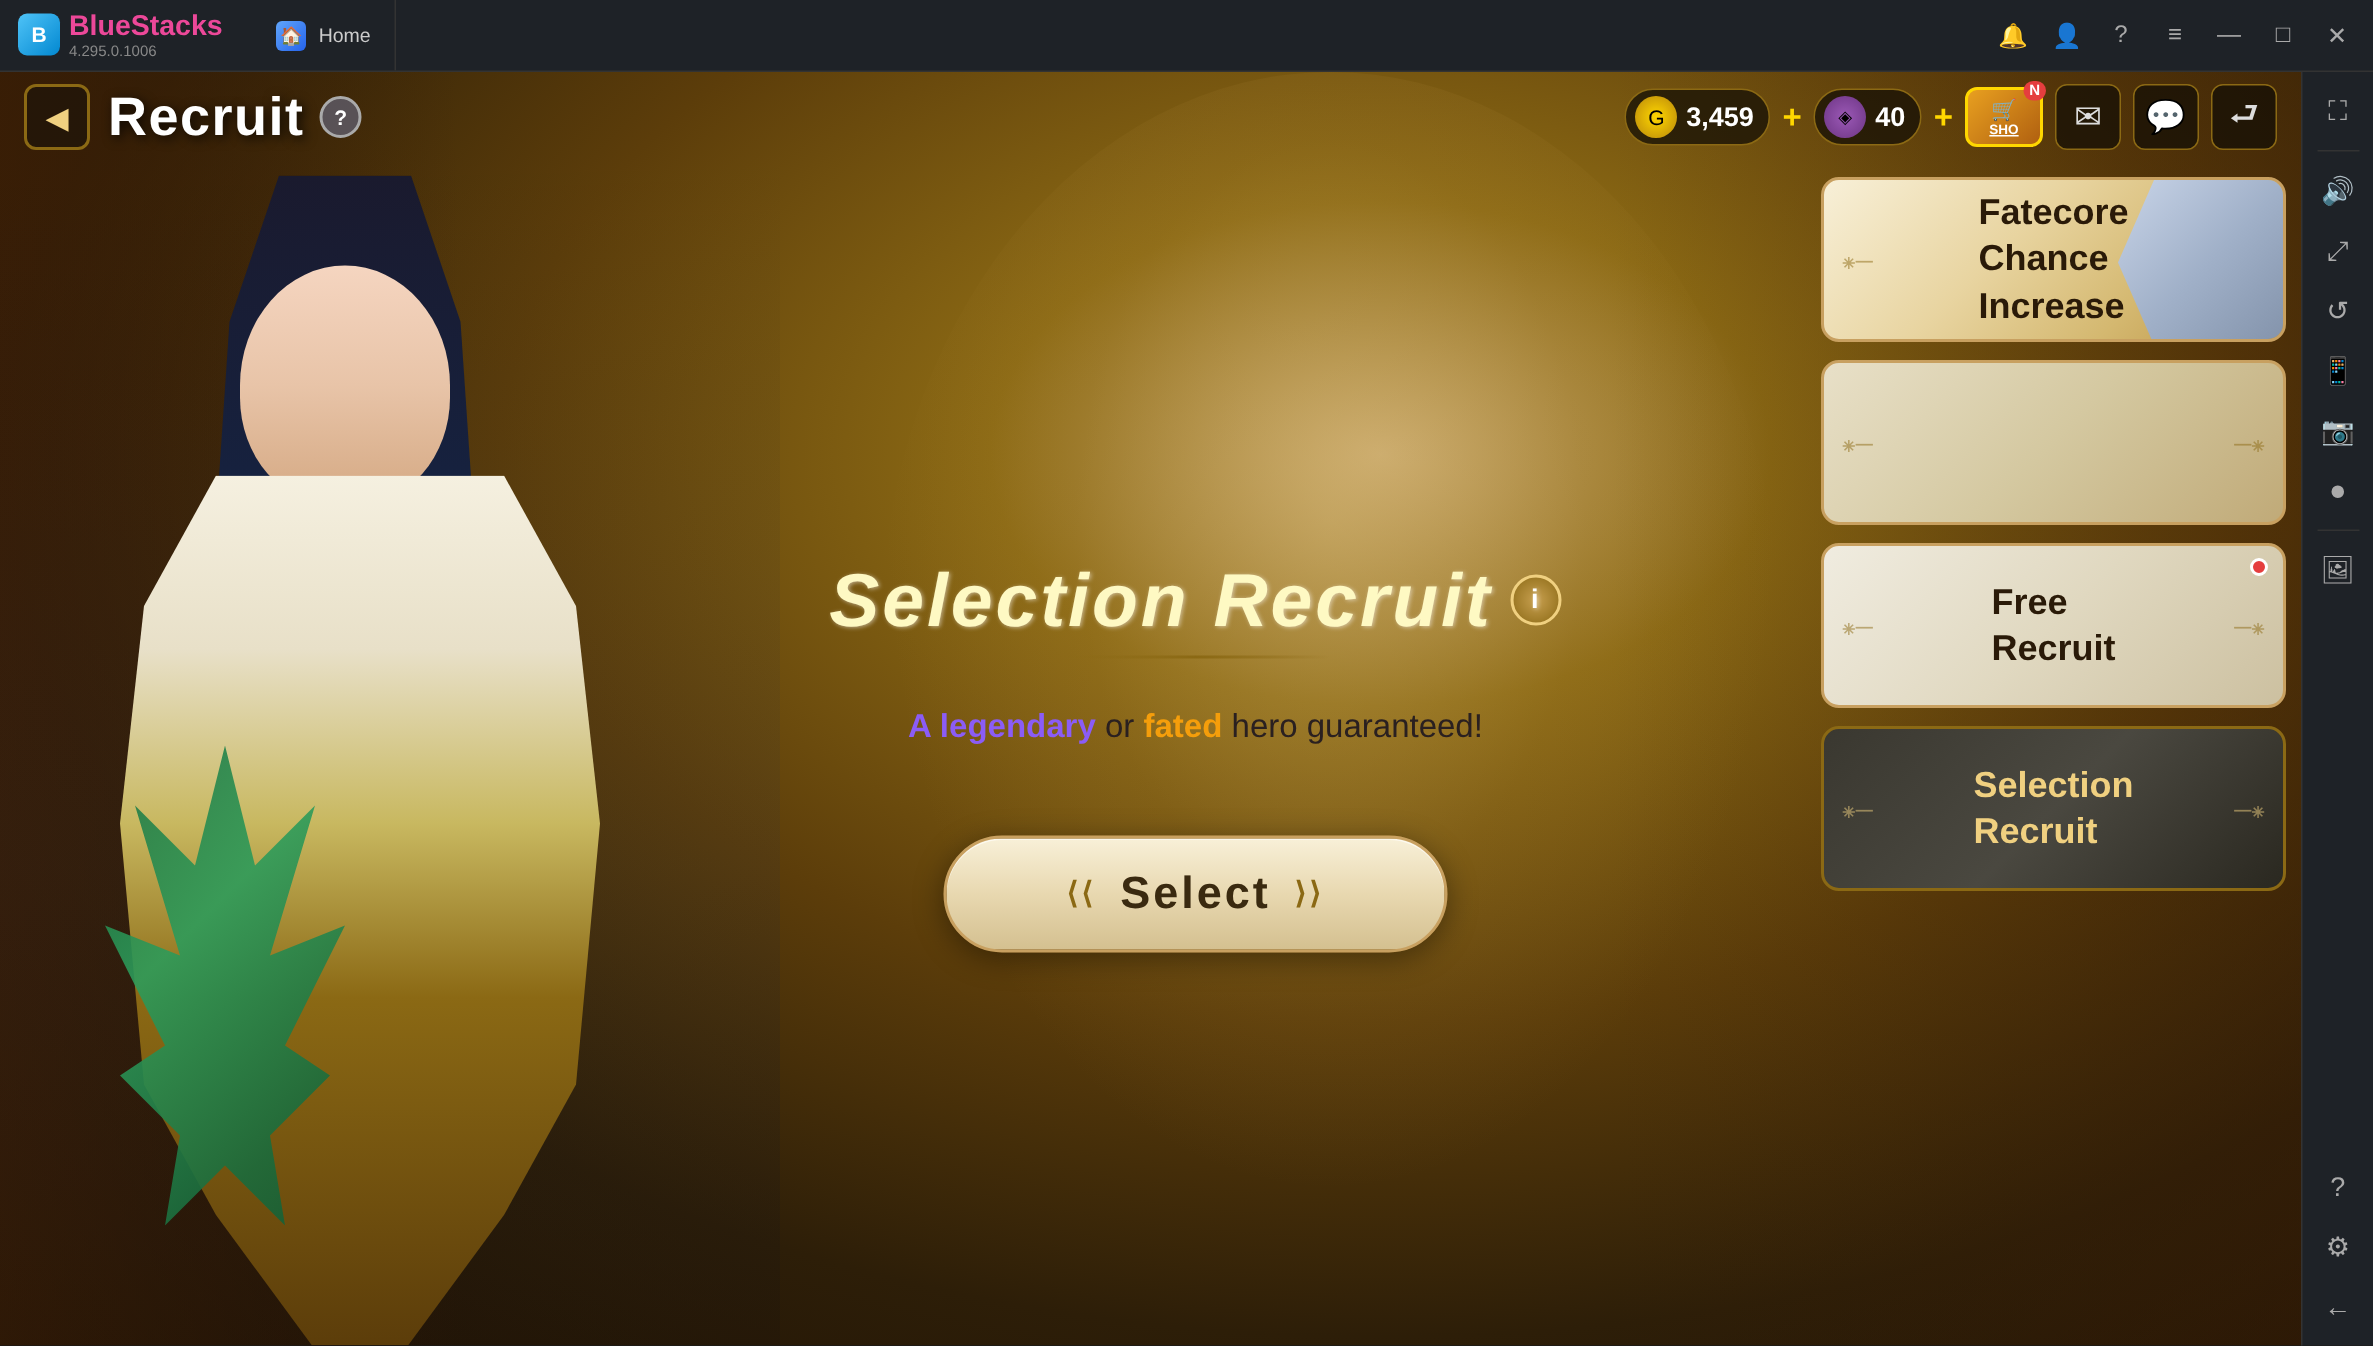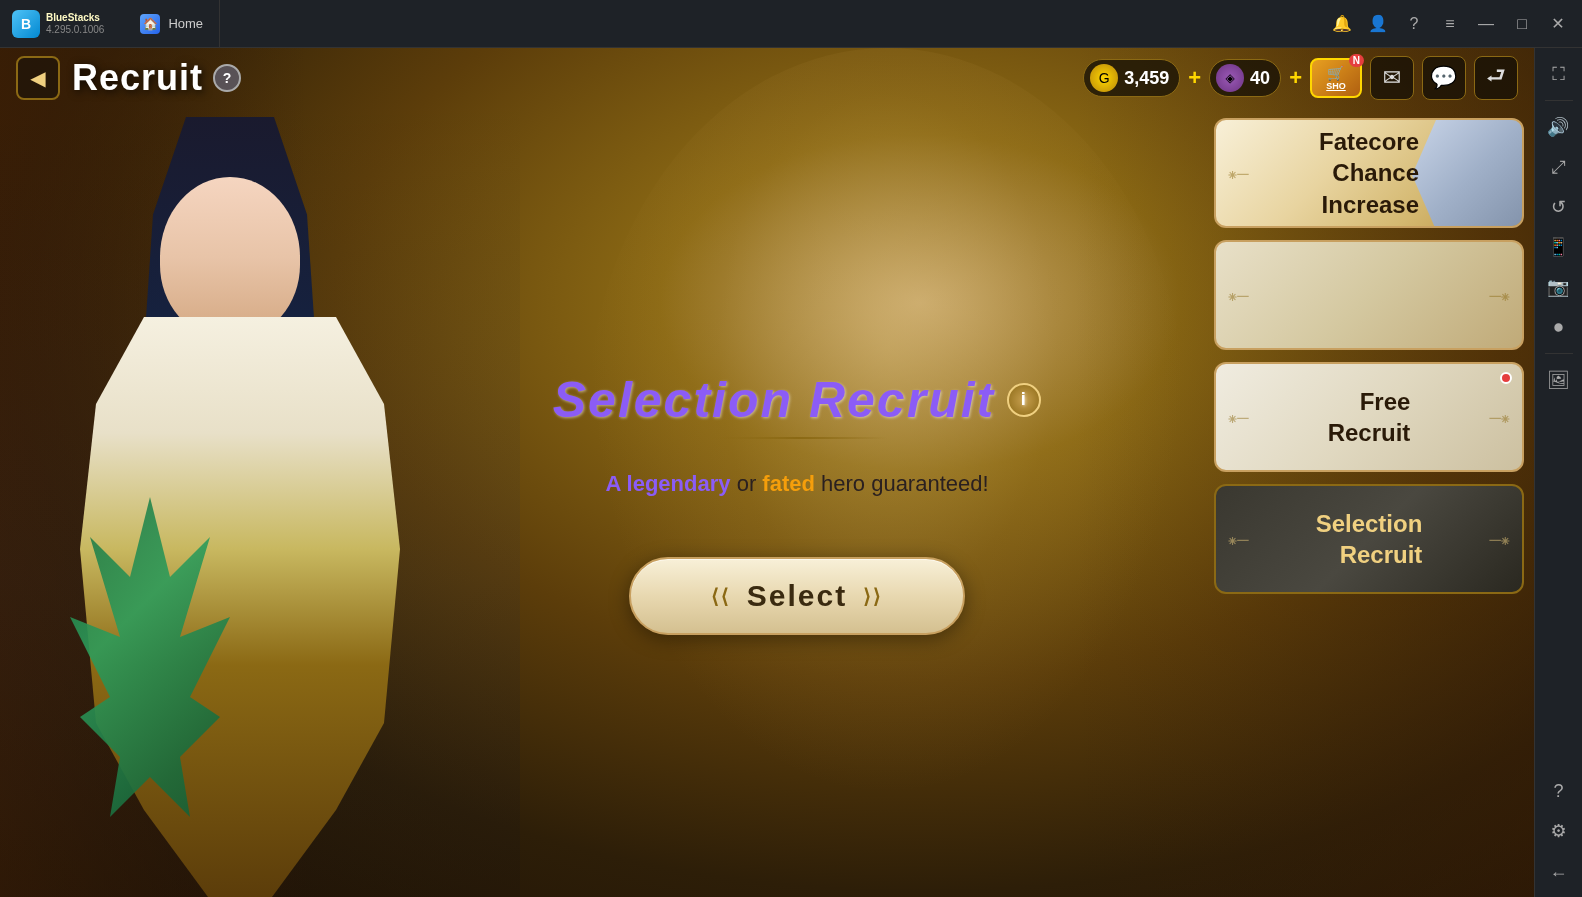--- a/index.html
+++ b/index.html
@@ -29,22 +29,22 @@
       gap: 6px;
     }
     .bluestacks-icon {
       width: 28px; height: 28px;
       background: linear-gradient(135deg, #4fc3f7, #0288d1);
       border-radius: 6px;
       display: flex; align-items: center; justify-content: center;
       font-size: 14px; font-weight: bold; color: white;
     }
     .titlebar-brand {
-      color: #fef9c3;
-      font-size: 10px;
+      color: #ec4899;
+      font-size: 19px;
       font-weight: 600;
       line-height: 1.2;
     }
     .titlebar-version {
       color: #888;
       font-size: 10px;
     }
     .titlebar-tabs {
       display: flex;
       align-items: stretch;
@@ -356,21 +356,21 @@
       font-weight: 700;
       color: #3a3030;
       text-shadow: 1px 1px 3px rgba(255,255,255,0.5);
       letter-spacing: 2px;
       position: relative;
       display: inline-flex;
       align-items: center;
       gap: 12px;
     }
     .recruit-title-text {
-      color: #8b5cf6;
+      color: #fef9c3;
       font-size: 50px;
       font-style: italic;
     }
     .info-icon {
       width: 34px; height: 34px;
       border-radius: 50%;
       background: radial-gradient(circle, #c8a050, #8b6914);
       display: flex; align-items: center; justify-content: center;
       color: white;
       font-size: 18px;
@@ -460,21 +460,21 @@
     .panel-btn.free {
       background: linear-gradient(135deg, #f0ece0 0%, #e0d8c0 50%, #ccc0a0 100%);
     }
     .panel-btn.selection {
       background: linear-gradient(135deg, #3a3830 0%, #4a4840 50%, #2a2820 100%);
       border-color: #8b6914;
     }
     .panel-btn-label {
       font-size: 24px;
       font-weight: 700;
-      text-align: right;
+      text-align: left;
       line-height: 1.3;
       z-index: 2;
       position: relative;
     }
     .panel-btn.fatecore .panel-btn-label,
     .panel-btn.premium .panel-btn-label,
     .panel-btn.free .panel-btn-label {
       color: #2a1a08;
     }
     .panel-btn.selection .panel-btn-label {

